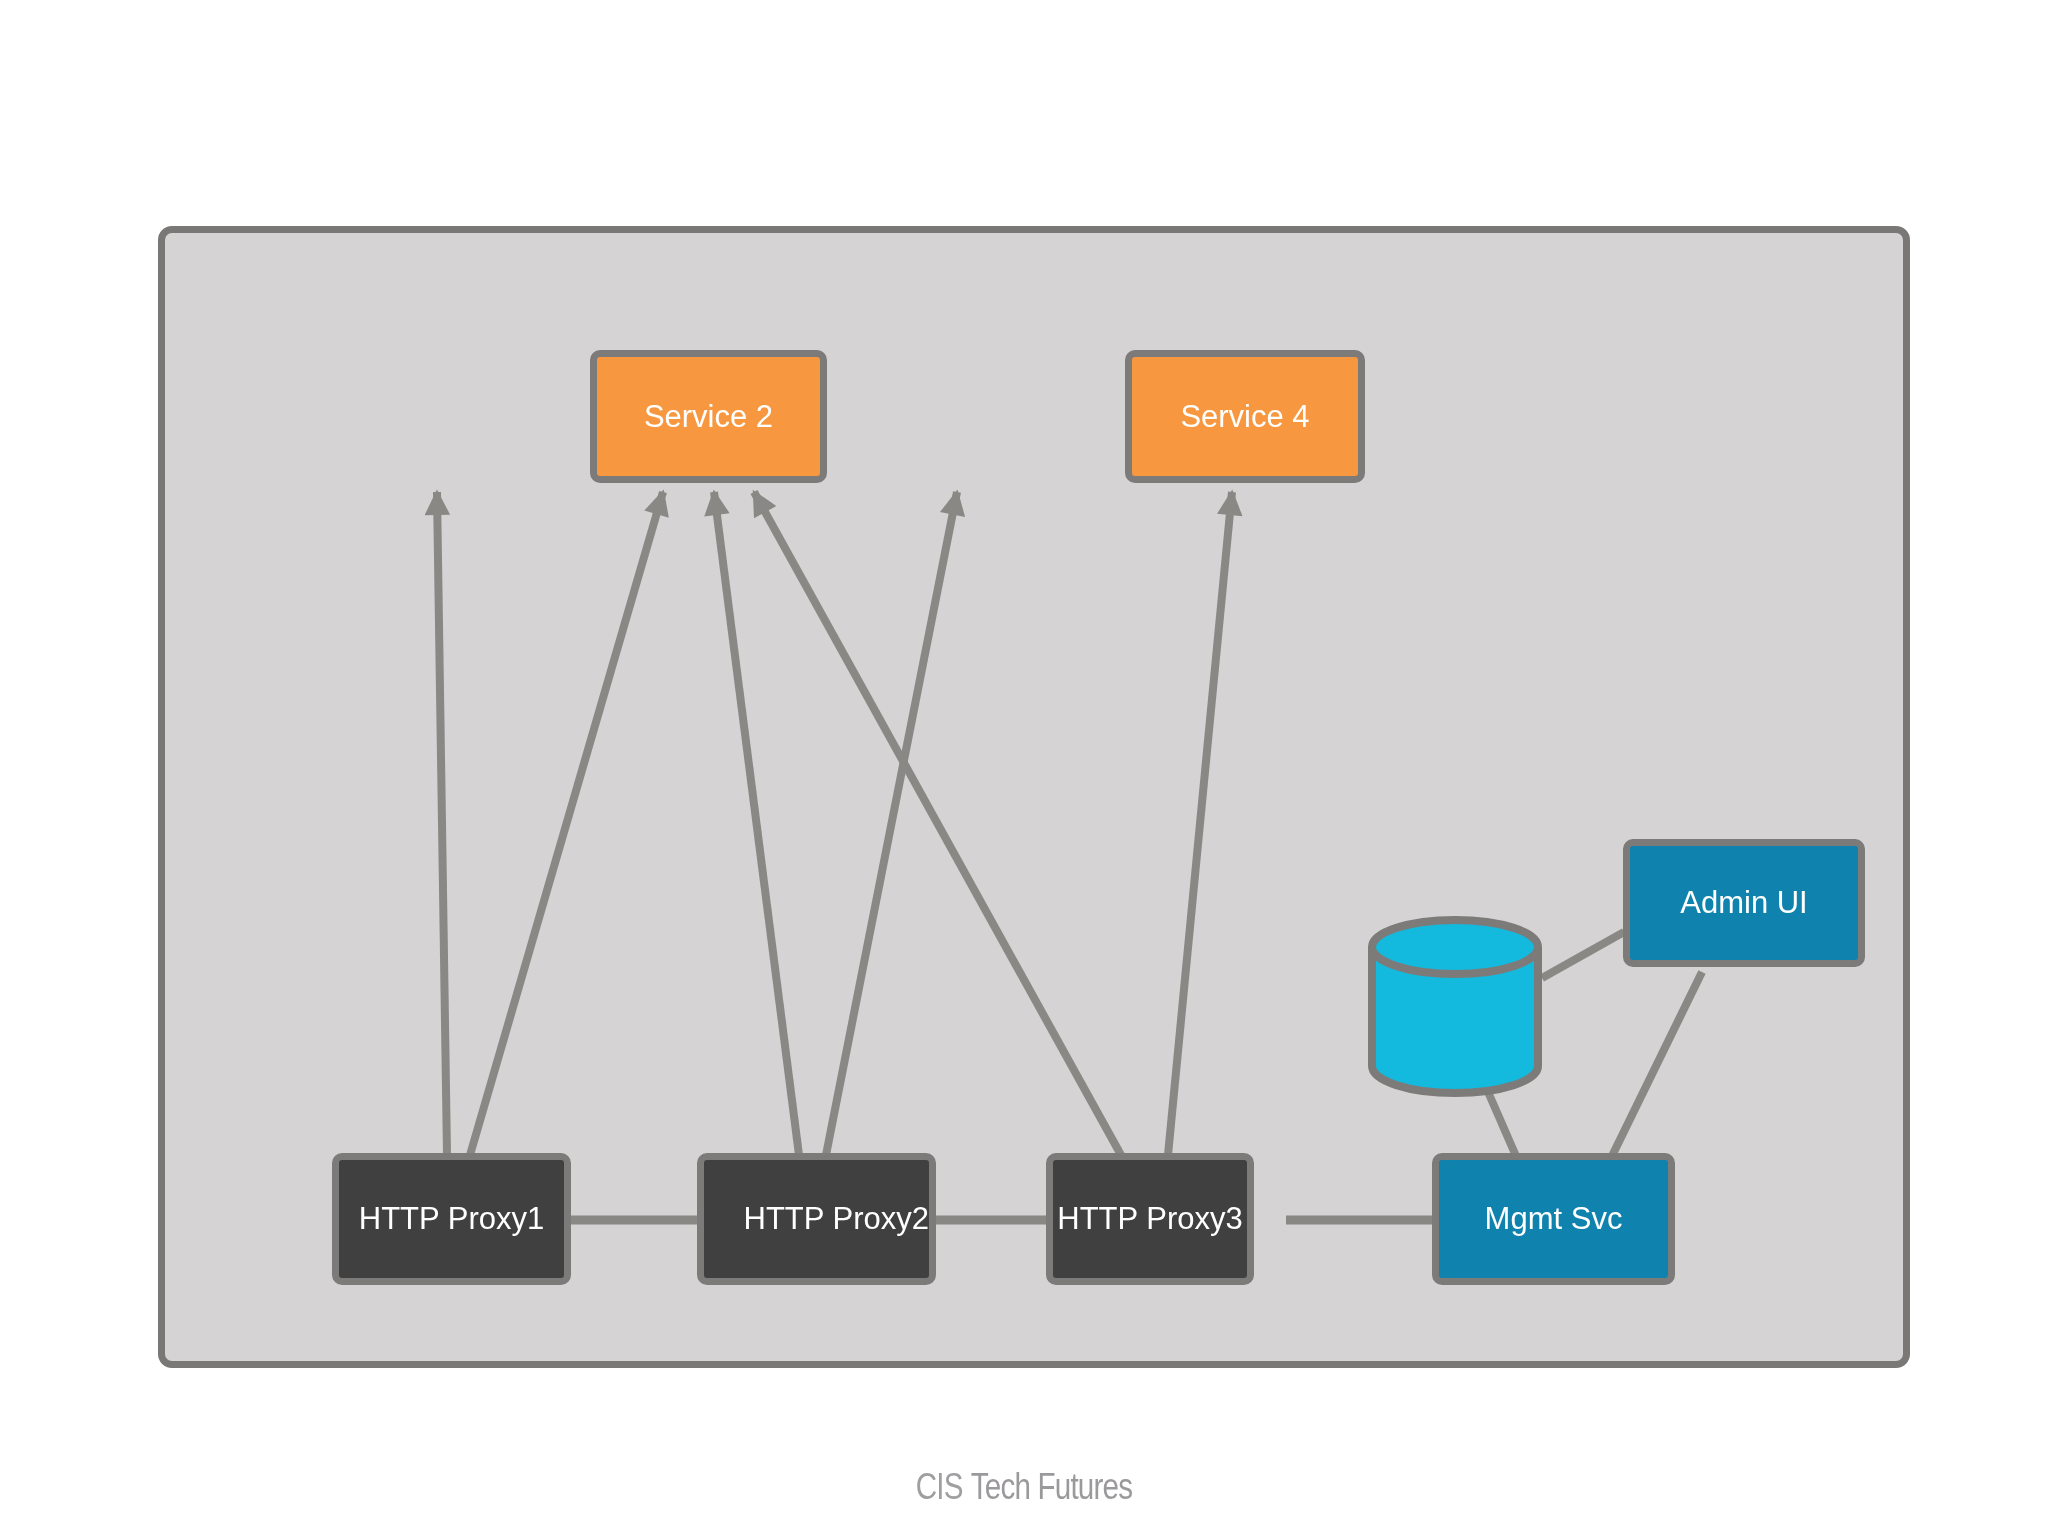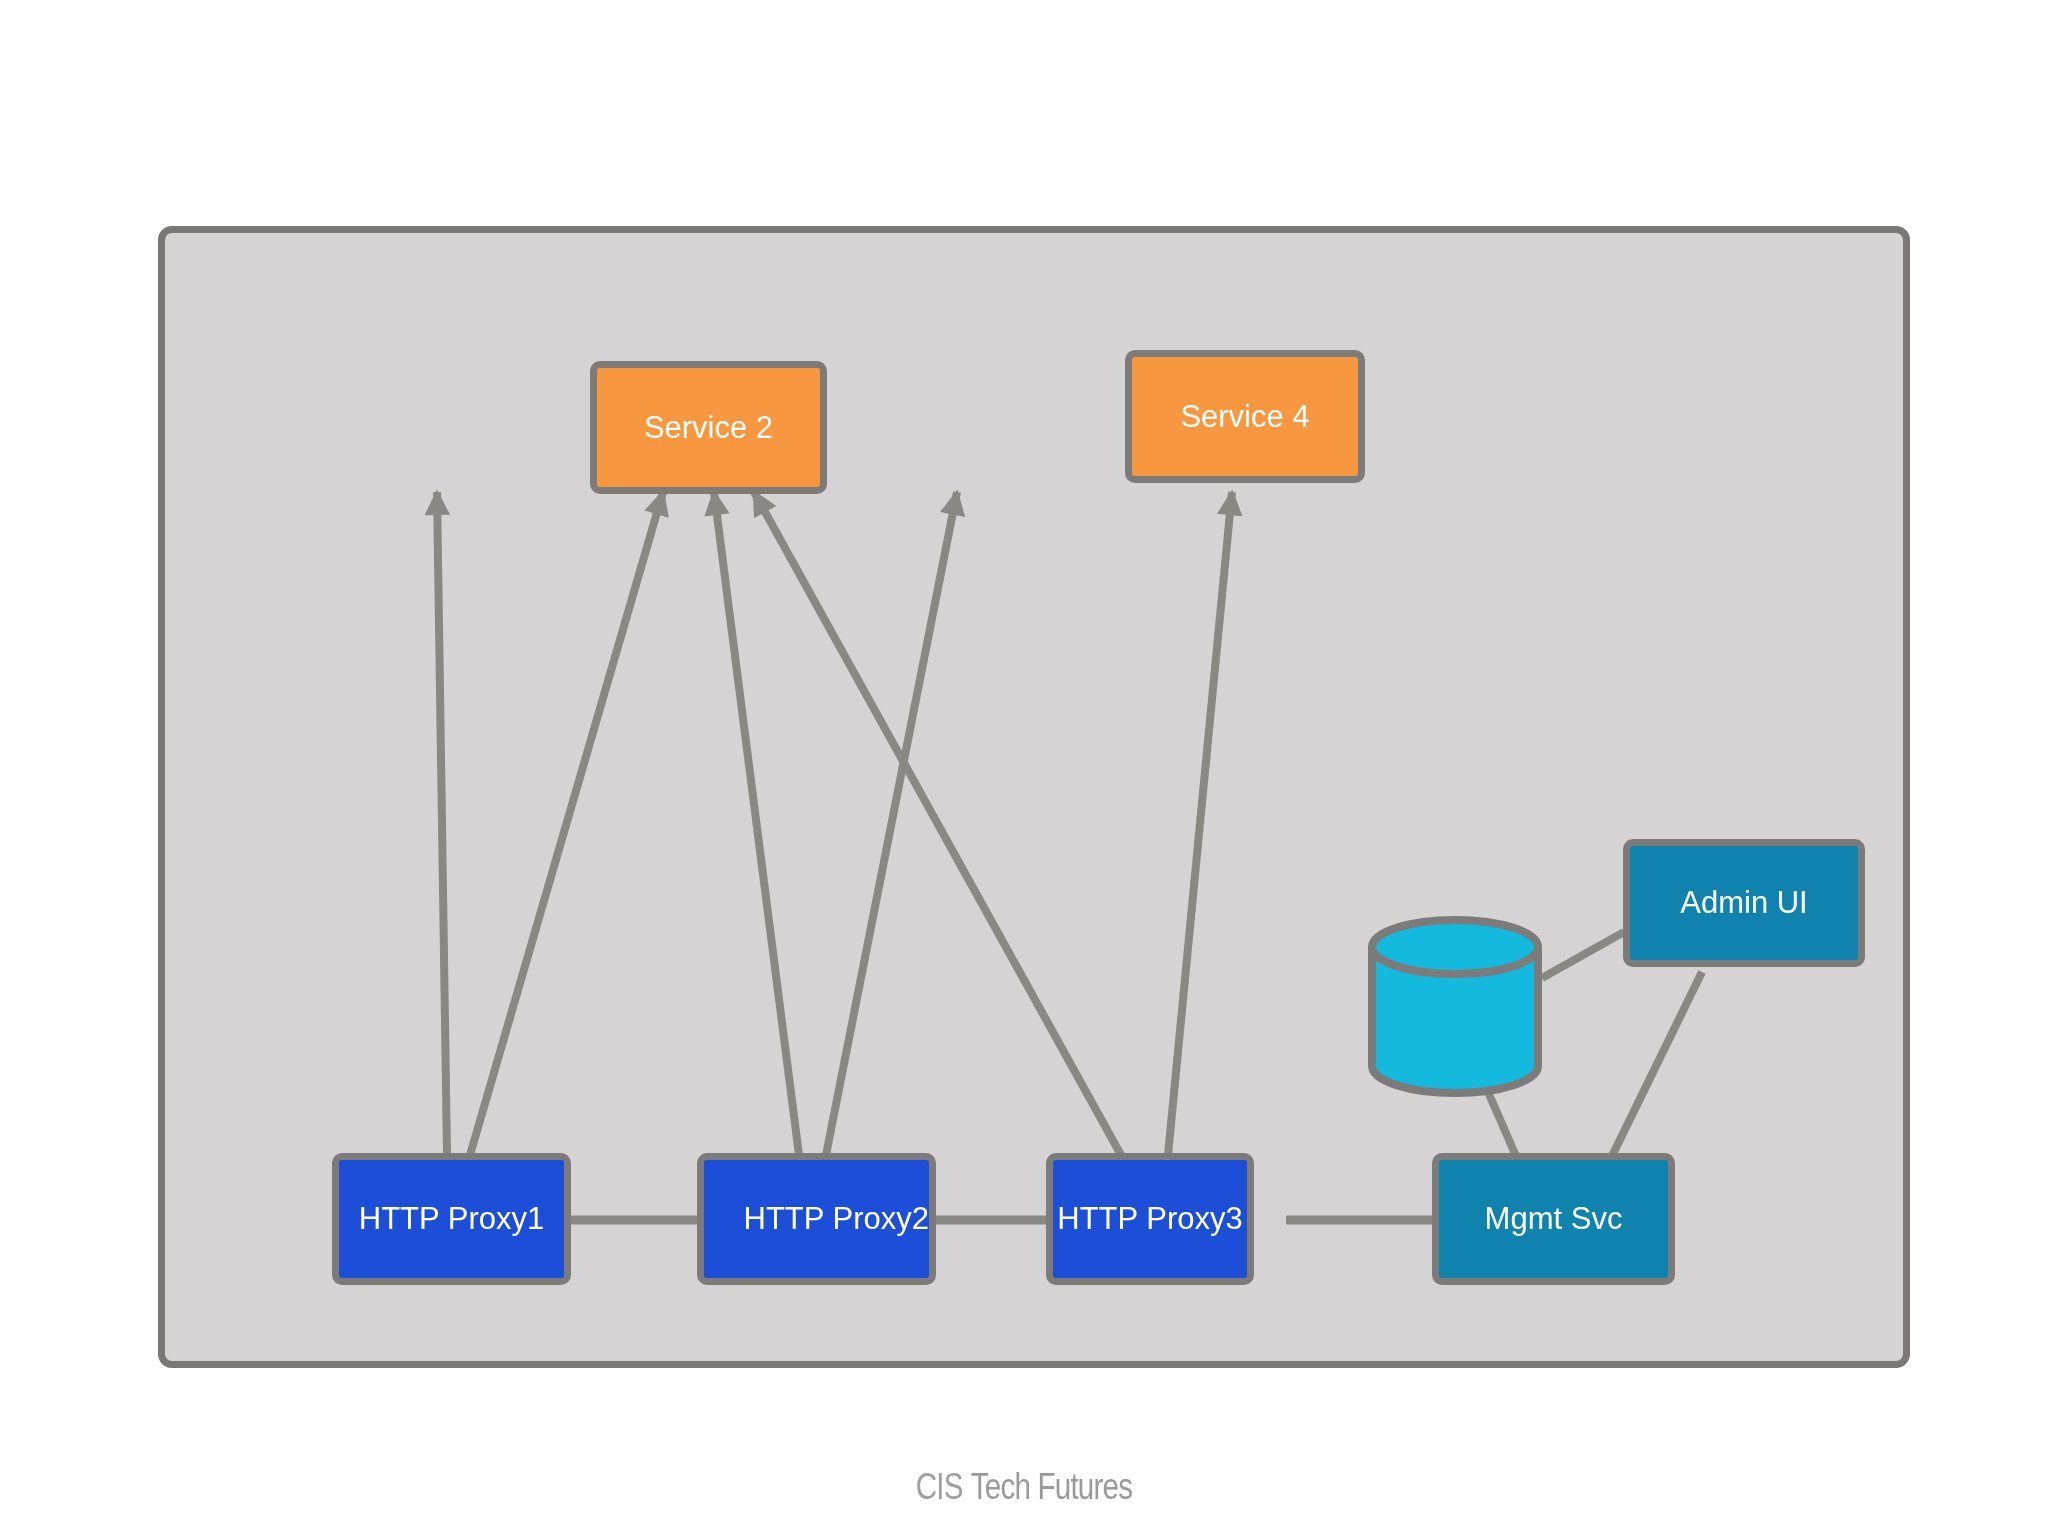--- a/index.html
+++ b/index.html
@@ -51,24 +51,24 @@
     border-radius: 10px;
     display: flex;
     align-items: center;
     justify-content: center;
     color: #FFFFFF;
     font-size: 31px;
     white-space: nowrap;
   }
   .service { background: #F79840; top: 350px; height: 133px; }
   .svc1 { left: 312px;  width: 241px; }
-  .svc2 { left: 590px;  width: 237px; margin-top: 11px; }
+  .svc2 { left: 590px;  width: 237px; }
   .svc3 { left: 859px;  width: 237px; }
   .svc4 { left: 1125px; width: 240px; }
-  .proxy { background: #1d4ed8; top: 1153px; height: 132px; }
+  .proxy { background: #404040; top: 1153px; height: 132px; }
   .px1 { left: 332px;  width: 239px; }
   .px2 { left: 697px;  width: 239px; justify-content: flex-end; }
   .px3 { left: 1046px; width: 208px; }
   .blue { background: #0F82AD; }
   .mgmt  { left: 1432px; top: 1153px; width: 243px; height: 132px; }
   .admin { left: 1623px; top: 839px;  width: 242px; height: 128px; }
   .footer {
     position: absolute;
     left: 0;
     top: 1466px;

